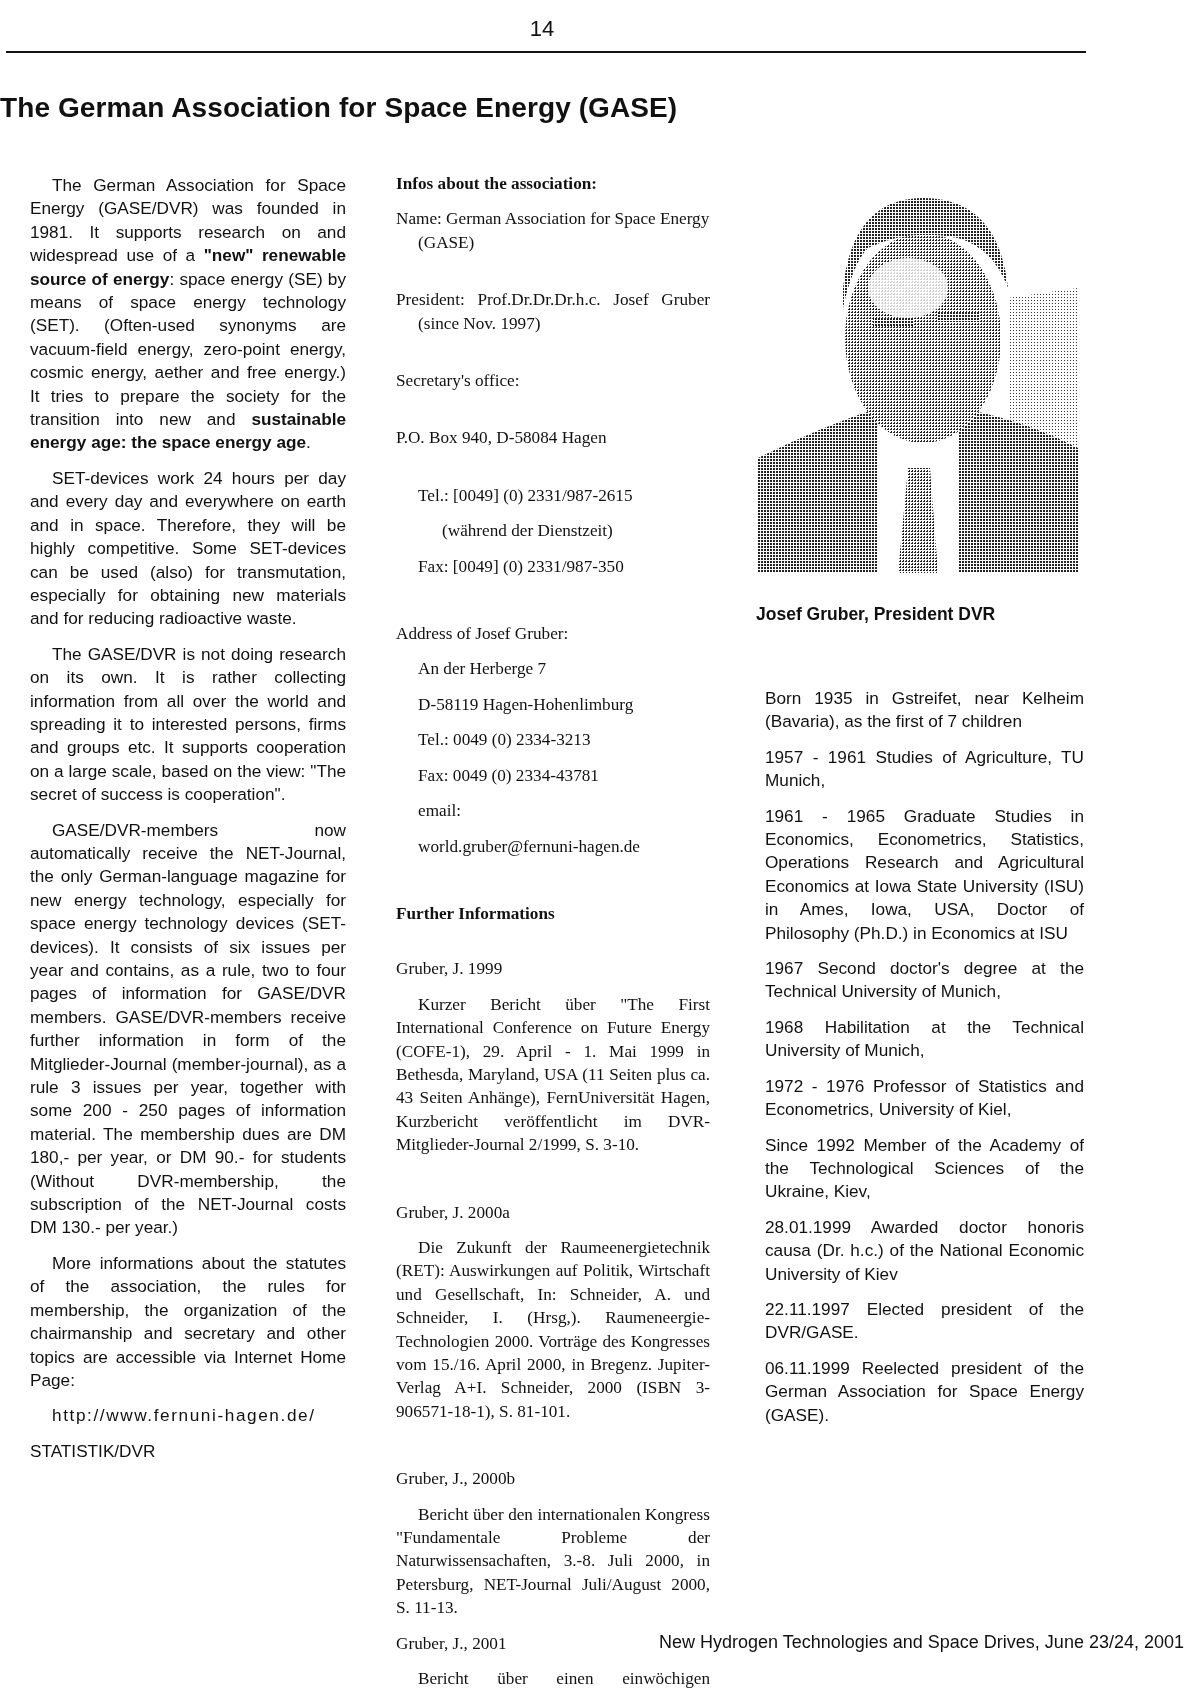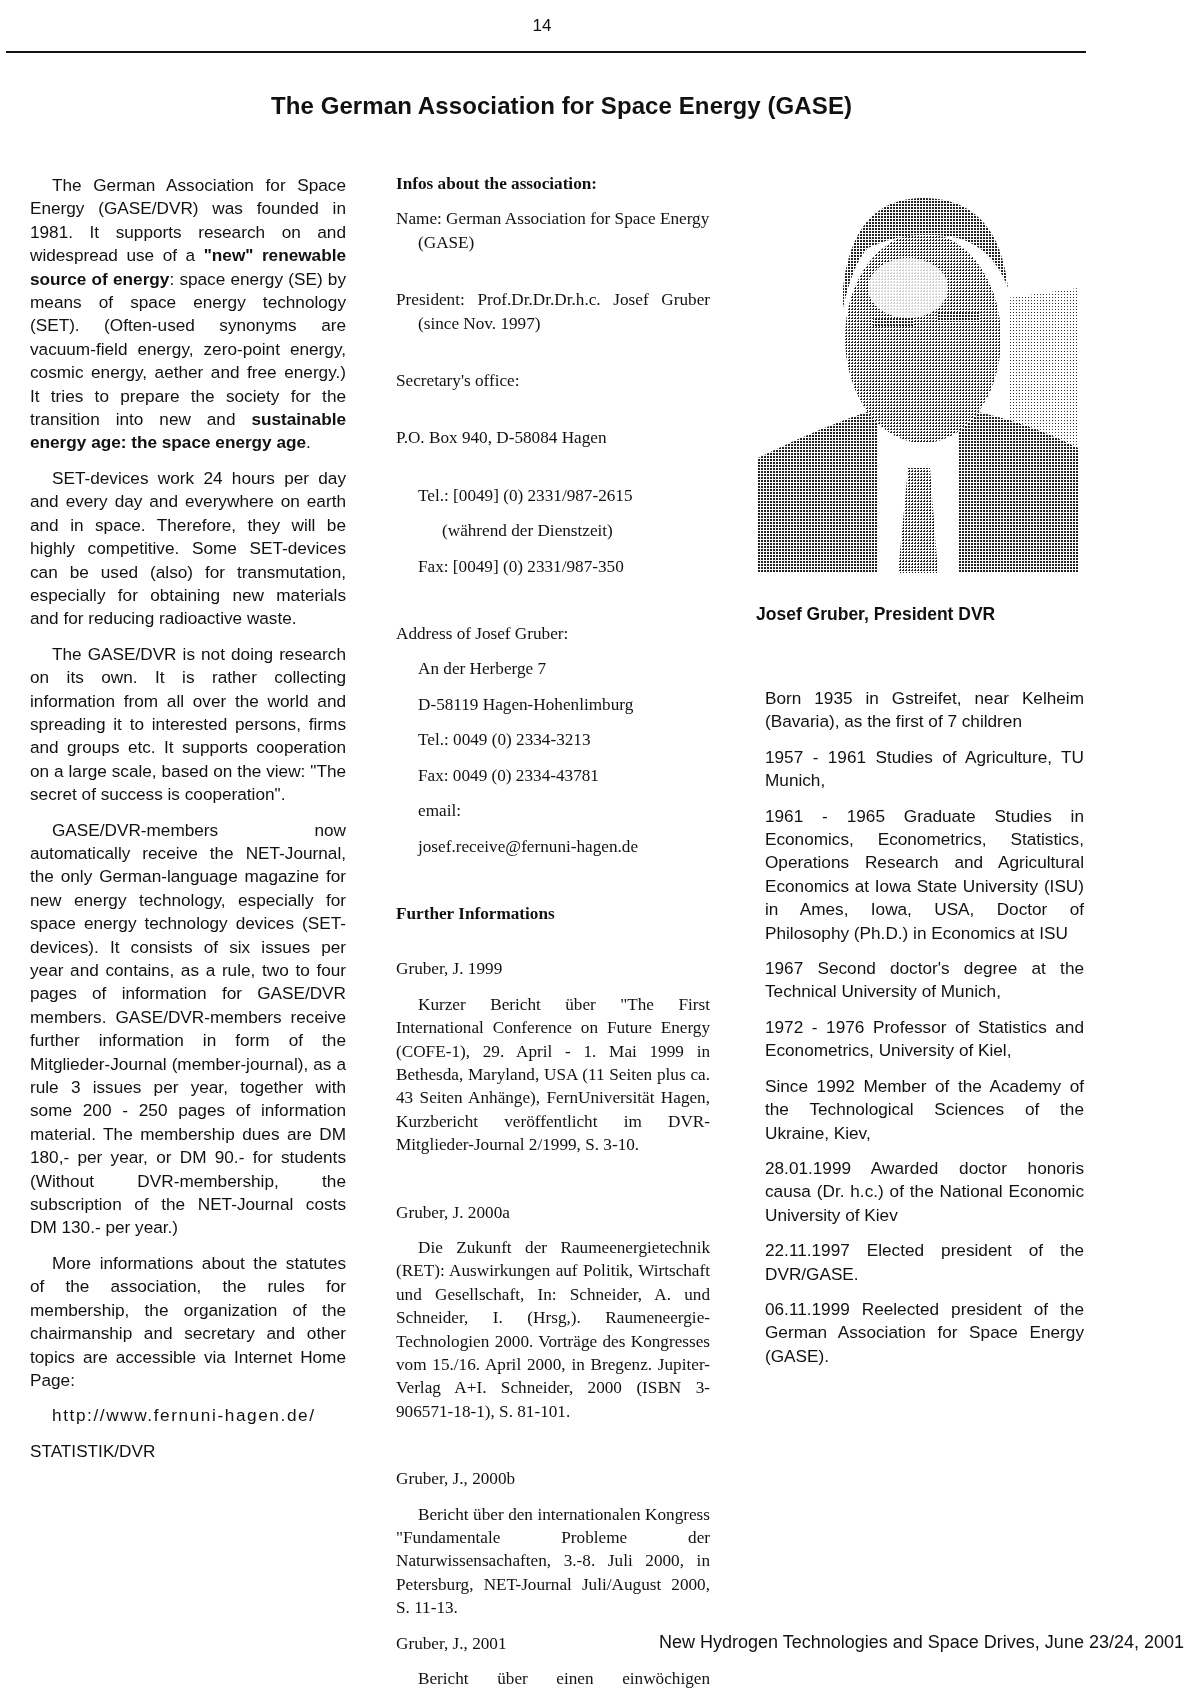--- a/index.html
+++ b/index.html
@@ -1,22 +1,22 @@
 <!DOCTYPE html>
 <html><head>
 <meta charset="utf-8">
 <style>
   html, body { margin: 0; padding: 0; background: #ffffff; }
   body { width: 1184px; height: 1692px; position: relative; overflow: hidden;
          font-family: "Liberation Sans", sans-serif; color: #111; }
   .page-number { position: absolute; top: 16px; left: 0; width: 1084px; text-align: center;
-                 font-size: 17px; }
+                 font-size: 22px; }
   .top-rule { position: absolute; top: 51px; left: 6px; width: 1080px; height: 2px; background: #111; }
-  .title { position: absolute; top: 92px; left: 0; width: 1123px; text-align: center;
-           font-size: 24px; font-weight: bold; letter-spacing: 0.1px; }
+  .title { position: absolute; top: 92px; left: 0; width: 1123px; text-align: left;
+           font-size: 28px; font-weight: bold; letter-spacing: 0.1px; }
   .col { position: absolute; font-size: 17.2px; line-height: 23.4px; }
   .col p { margin: 12px; }
   .just { text-align: justify; }
   .indent { text-indent: 22px; }
   #col-left { left: 18px; top: 162px; width: 340px; }
   #col-mid { left: 384px; top: 160px; width: 338px; font-family: Liberation Serif, serif; }
   #col-right { left: 753px; top: 604px; width: 343px; }
   .head { font-weight: bold; margin-bottom: 10px !important; }
   .hang { padding-left: 22px; text-indent: -22px; }
   .sub { padding-left: 22px; }
@@ -59,21 +59,21 @@
   <p class="sub">Tel.: [0049] (0) 2331/987-2615</p>
   <p class="sub2">(während der Dienstzeit)</p>
   <p class="sub">Fax: [0049] (0) 2331/987-350</p>
   <div class="gap2"></div>
   <p>Address of Josef Gruber:</p>
   <p class="sub">An der Herberge 7</p>
   <p class="sub">D-58119 Hagen-Hohenlimburg</p>
   <p class="sub">Tel.: 0049 (0) 2334-3213</p>
   <p class="sub">Fax: 0049 (0) 2334-43781</p>
   <p class="sub">email:</p>
-  <p class="sub">josef.receive@fernuni-hagen.de</p>
+  <p class="sub">world.gruber@fernuni-hagen.de</p>
   <div class="gap"></div>
   <div class="gap"></div>
   <p class="head">Further Informations</p>
   <div class="gap"></div>
   <p>Gruber, J. 1999</p>
   <p class="indent just">Kurzer Bericht über "The First International Conference on Future Energy (COFE-1), 29. April - 1. Mai 1999 in Bethesda, Maryland, USA (11 Seiten plus ca. 43 Seiten Anhänge), FernUniversität Hagen, Kurzbericht veröffentlicht im DVR-Mitglieder-Journal 2/1999, S. 3-10.</p>
   <div class="gap2"></div>
   <p>Gruber, J. 2000a</p>
   <p class="indent just">Die Zukunft der Raumeenergietechnik (RET): Auswirkungen auf Politik, Wirtschaft und Gesellschaft, In: Schneider, A. und Schneider, I. (Hrsg,). Raumeneergie-Technologien 2000. Vorträge des Kongresses vom 15./16. April 2000, in Bregenz. Jupiter-Verlag A+I. Schneider, 2000 (ISBN 3-906571-18-1), S. 81-101.</p>
   <div class="gap2"></div>
@@ -120,20 +120,21 @@
     <rect x="180" y="145" width="42" height="8" fill="url(#dots)"></rect>
   </svg>
 </div>
 
 <div class="caption">Josef Gruber, President DVR</div>
 <div id="col-right" class="col just bio">
   <p>Born 1935 in Gstreifet, near Kelheim (Bavaria), as the first of 7 children</p>
   <p>1957 - 1961 Studies of Agriculture, TU Munich,</p>
   <p>1961 - 1965 Graduate Studies in Economics, Econometrics, Statistics, Operations Research and Agricultural Economics at Iowa State University (ISU) in Ames, Iowa, USA, Doctor of Philosophy (Ph.D.) in Economics at ISU</p>
   <p>1967 Second doctor's degree at the Technical University of Munich,</p>
+  <p>1968 Habilitation at the Technical University of Munich,</p>
   <p>1972 - 1976 Professor of Statistics and Econometrics, University of Kiel,</p>
   <p>Since 1992 Member of the Academy of the Technological Sciences of the Ukraine, Kiev,</p>
   <p>28.01.1999 Awarded doctor honoris causa (Dr. h.c.) of the National Economic University of Kiev</p>
   <p>22.11.1997 Elected president of the DVR/GASE.</p>
   <p>06.11.1999 Reelected president of the German Association for Space Energy (GASE).</p>
 </div>
 
 <div class="footer">New Hydrogen Technologies and Space Drives, June 23/24, 2001</div>
 
 </body></html>

